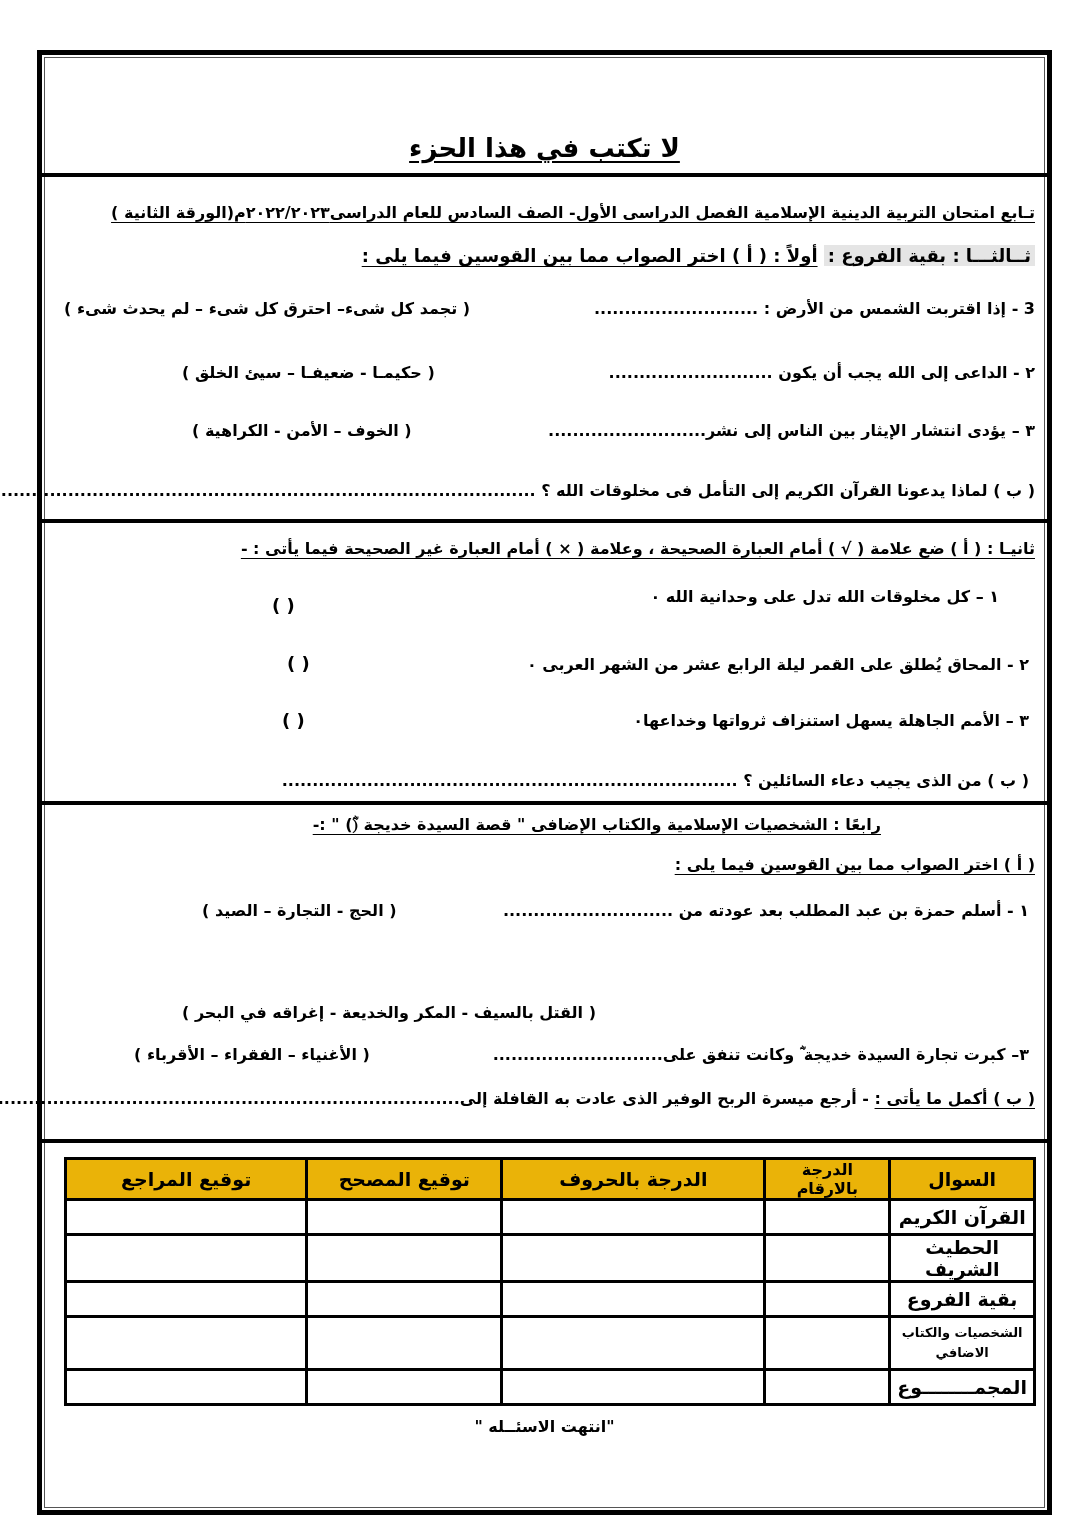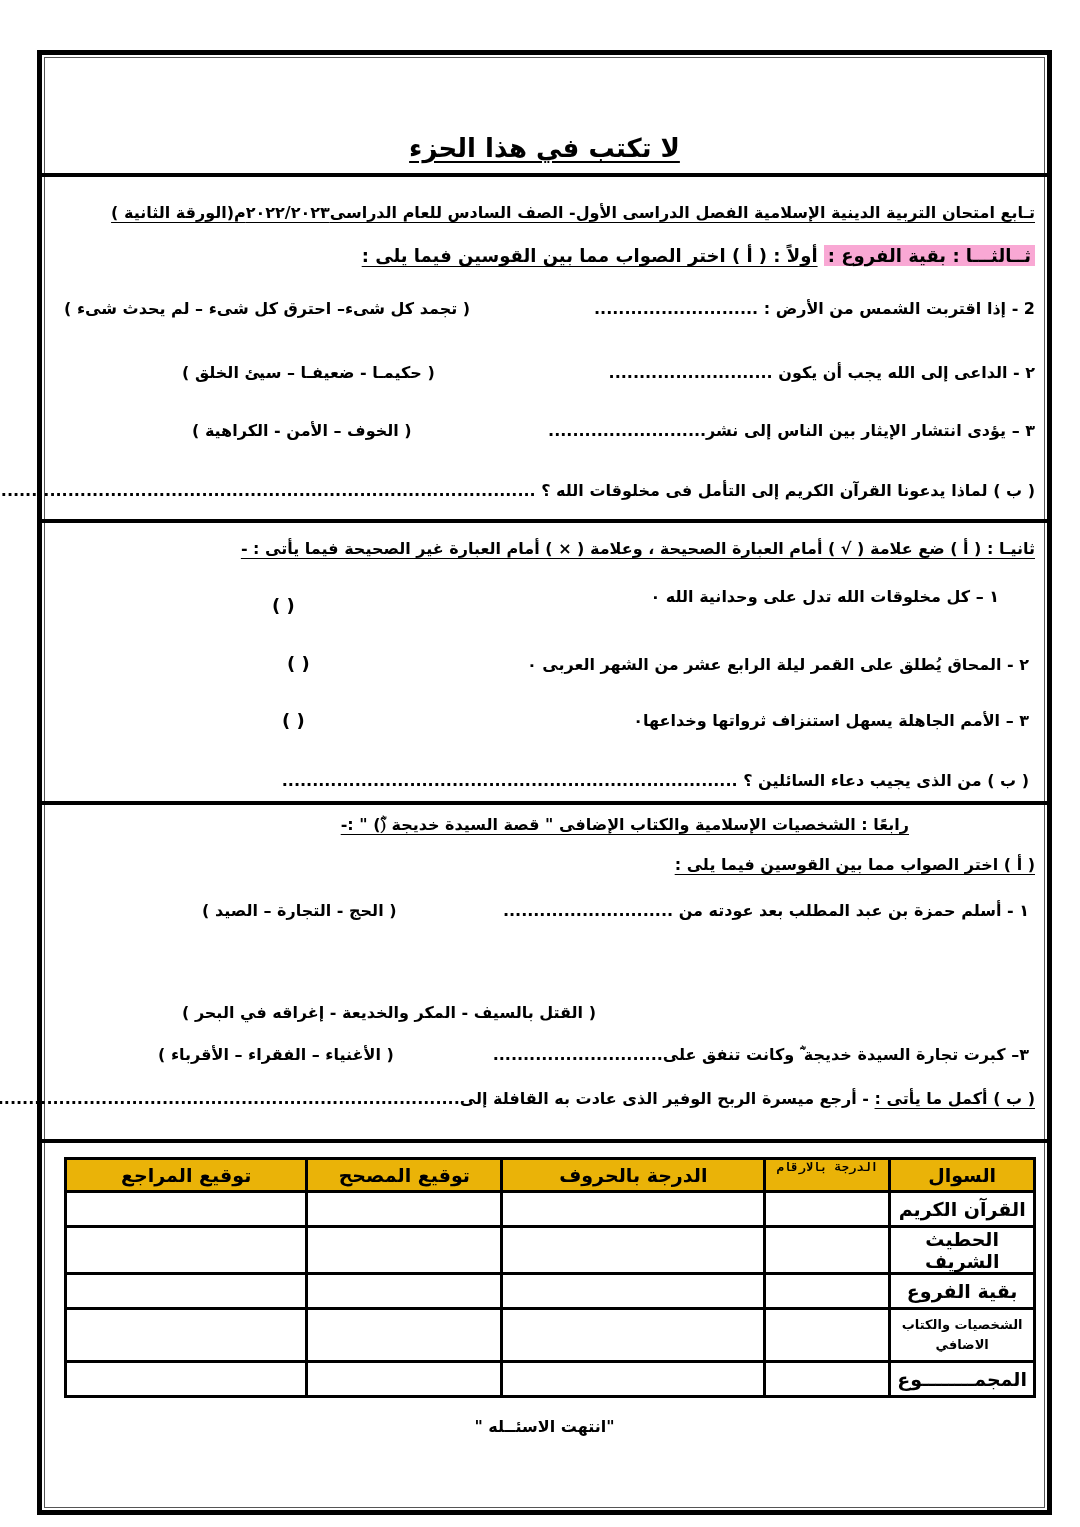--- a/index.html
+++ b/index.html
@@ -6,50 +6,50 @@
   body { width: 1080px; height: 1527px; position: relative; overflow: hidden;
          font-family: "DejaVu Sans", sans-serif; color: #000; }
   .frame { position: absolute; left: 37px; top: 50px; width: 1015px; height: 1465px;
            border: 5px solid #000; box-sizing: border-box; }
   .inner { position: absolute; left: 2px; top: 2px; right: 2px; bottom: 2px;
            border: 1px solid #555; }
   .hline { position: absolute; left: 0; right: 0; height: 4px; background: #000; }
   .txt { position: absolute; direction: rtl; white-space: nowrap; font-weight: bold; }
   .r { right: 12px; }
   .u { text-decoration: underline; text-underline-offset: 4px; }
-  .hl { background: #f9a8d4; padding: 0 4px; }
+  .hl { background: #e5e5e5; padding: 0 4px; }
   .center { left: 0; right: 0; text-align: center; }
   .opt { position: absolute; direction: rtl; white-space: nowrap; font-weight: bold; }
   table.grades { position: absolute; left: 22px; top: 1102px; width: 972px;
                  border-collapse: collapse; direction: rtl; }
   table.grades td, table.grades th { border: 3px solid #000; height: 32px; padding: 0 6px;
                  font-family: "DejaVu Sans", sans-serif; font-weight: bold; }
   table.grades th { background: #eab308; font-size: 19px; height: 30px; }
-  table.grades th.small { font-size: 12px; vertical-align: top; font-family: Liberation Mono, monospace; }
+  table.grades th.small { font-size: 16px; vertical-align: top; }
   table.grades td.lbl { font-size: 19px; text-align: center; width: 118px; }
   table.grades td.lbl.sm { font-size: 13px; line-height: 20px; height: 50px; }
 </style>
 </head>
 <body>
 
 <div class="frame">
   <div class="inner"></div>
 
   <div class="txt center u" style="top:78px;font-size:26px;">لا تكتب في هذا الحزء</div>
 
   <div class="hline" style="top:118px;"></div>
 
   <div class="txt r u" style="top:148px;font-size:16px;">تـابع امتحان التربية الدينية الإسلامية الفصل الدراسى الأول- الصف السادس للعام الدراسى٢٠٢٢/٢٠٢٣م(الورقة الثانية )</div>
 
   <div class="txt r" style="top:190px;font-size:18px;">
     <span class="hl">ثــالثـــا :  بقية الفروع :</span>
     <span class="u">أولاً : ( أ ) اختر الصواب مما بين القوسين فيما يلى :</span>
   </div>
 
-  <div class="txt r" style="top:244px;font-size:16px;">2 - إذا اقتربت الشمس من الأرض : ...........................</div>
+  <div class="txt r" style="top:244px;font-size:16px;">3 - إذا اقتربت الشمس من الأرض : ...........................</div>
   <div class="opt" style="top:244px;left:22px;font-size:16px;direction:rtl;">( تجمد كل شىء– احترق كل شىء –  لم يحدث شىء )</div>
 
   <div class="txt r" style="top:308px;font-size:16px;">٢ - الداعى إلى الله يجب أن يكون      ...........................</div>
   <div class="opt" style="top:308px;left:140px;font-size:16px;">(     حكيمـا  -  ضعيفـا – سيئ الخلق  )</div>
 
   <div class="txt r" style="top:366px;font-size:16px;margin-left:20px;">٣ – يؤدى انتشار الإيثار بين الناس إلى نشر..........................</div>
   <div class="opt" style="top:366px;left:150px;font-size:16px;">(  الخوف – الأمن - الكراهية )</div>
 
   <div class="txt r" style="top:426px;font-size:16px;">( ب ) لماذا يدعونا القرآن الكريم إلى التأمل فى مخلوقات الله ؟  ................................................................................................</div>
 
@@ -63,32 +63,32 @@
   <div class="txt r" style="top:600px;font-size:16px;right:18px;">٢ - المحاق يُطلق على القمر ليلة الرابع عشر من الشهر العربى  ٠</div>
   <div class="opt" style="top:598px;left:245px;font-size:18px;">(          )</div>
 
   <div class="txt r" style="top:656px;font-size:16px;right:18px;">٣ – الأمم الجاهلة يسهل استنزاف ثرواتها وخداعها٠</div>
   <div class="opt" style="top:655px;left:240px;font-size:18px;">(          )</div>
 
   <div class="txt r" style="top:716px;font-size:16px;right:18px;">( ب ) من الذى يجيب دعاء السائلين ؟ ...........................................................................</div>
 
   <div class="hline" style="top:746px;"></div>
 
-  <div class="txt u" style="top:760px;right:138px;font-size:16px;">رابعًا : الشخصيات الإسلامية والكتاب الإضافى " قصة السيدة خديجة (ؓ) " :-</div>
+  <div class="txt u" style="top:760px;right:166px;font-size:16px;">رابعًا : الشخصيات الإسلامية والكتاب الإضافى " قصة السيدة خديجة (ؓ) " :-</div>
 
   <div class="txt r u" style="top:800px;font-size:16px;">( أ ) اختر الصواب مما بين القوسين فيما يلى :</div>
 
   <div class="txt r" style="top:846px;font-size:16px;right:18px;">١ - أسلم حمزة بن عبد المطلب بعد عودته من ............................</div>
   <div class="opt" style="top:846px;left:160px;font-size:16px;">(  الحج -  التجارة – الصيد )</div>
 
 
   <div class="opt" style="top:948px;left:140px;font-size:16px;">( القتل بالسيف  -  المكر والخديعة  -  إغراقه في البحر  )</div>
 
   <div class="txt r" style="top:990px;font-size:16px;right:18px;">٣– كبرت تجارة السيدة خديجة ؓ وكانت تنفق على............................</div>
-  <div class="opt" style="top:990px;left:92px;font-size:16px;margin-left:24px;">(  الأغنياء – الفقراء – الأقرباء )</div>
+  <div class="opt" style="top:990px;left:92px;font-size:16px;">(  الأغنياء – الفقراء – الأقرباء )</div>
 
   <div class="txt r" style="top:1034px;font-size:16px;">
     <span class="u">( ب ) أكمل ما يأتى :</span><span> - أرجع ميسرة الربح الوفير الذى عادت به القافلة إلى........................................................................................</span>
   </div>
 
   <div class="hline" style="top:1084px;"></div>
 
   <table class="grades">
     <tbody>
         <tr>

